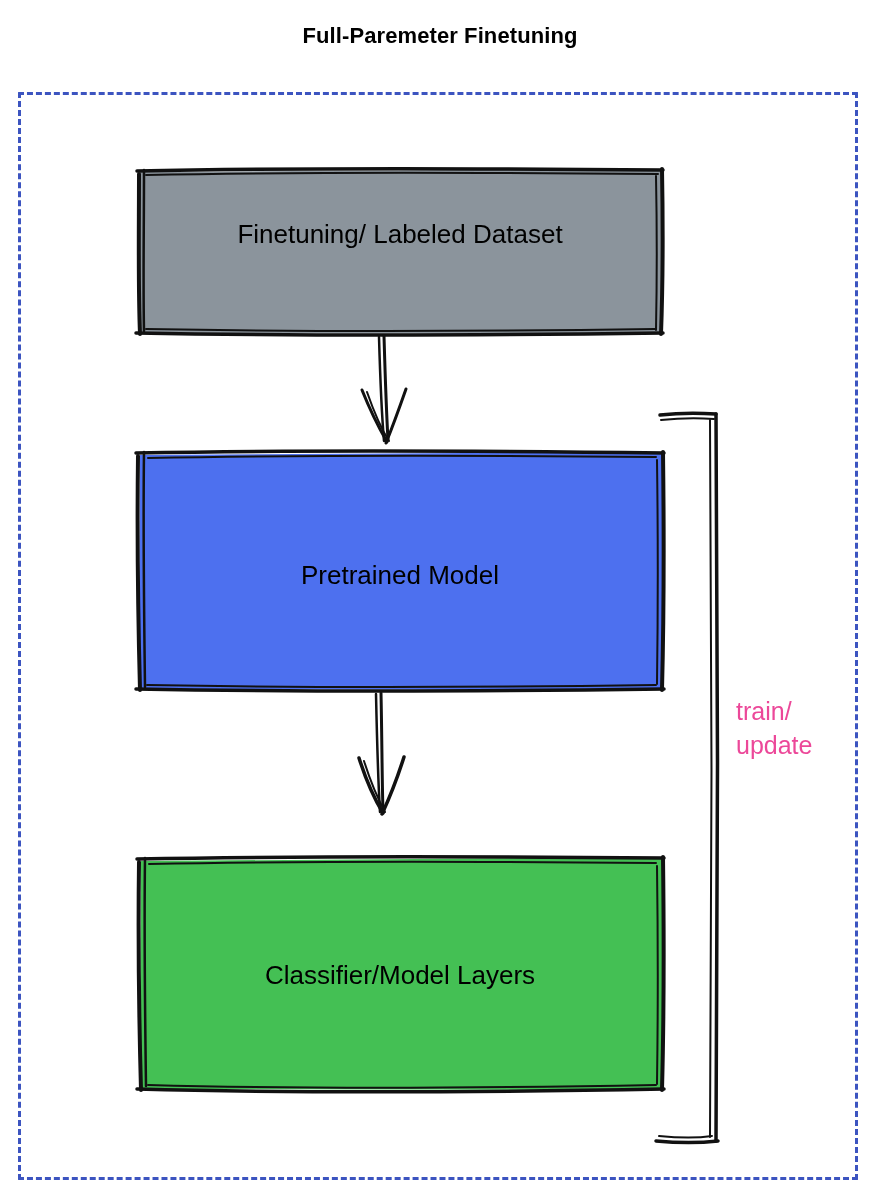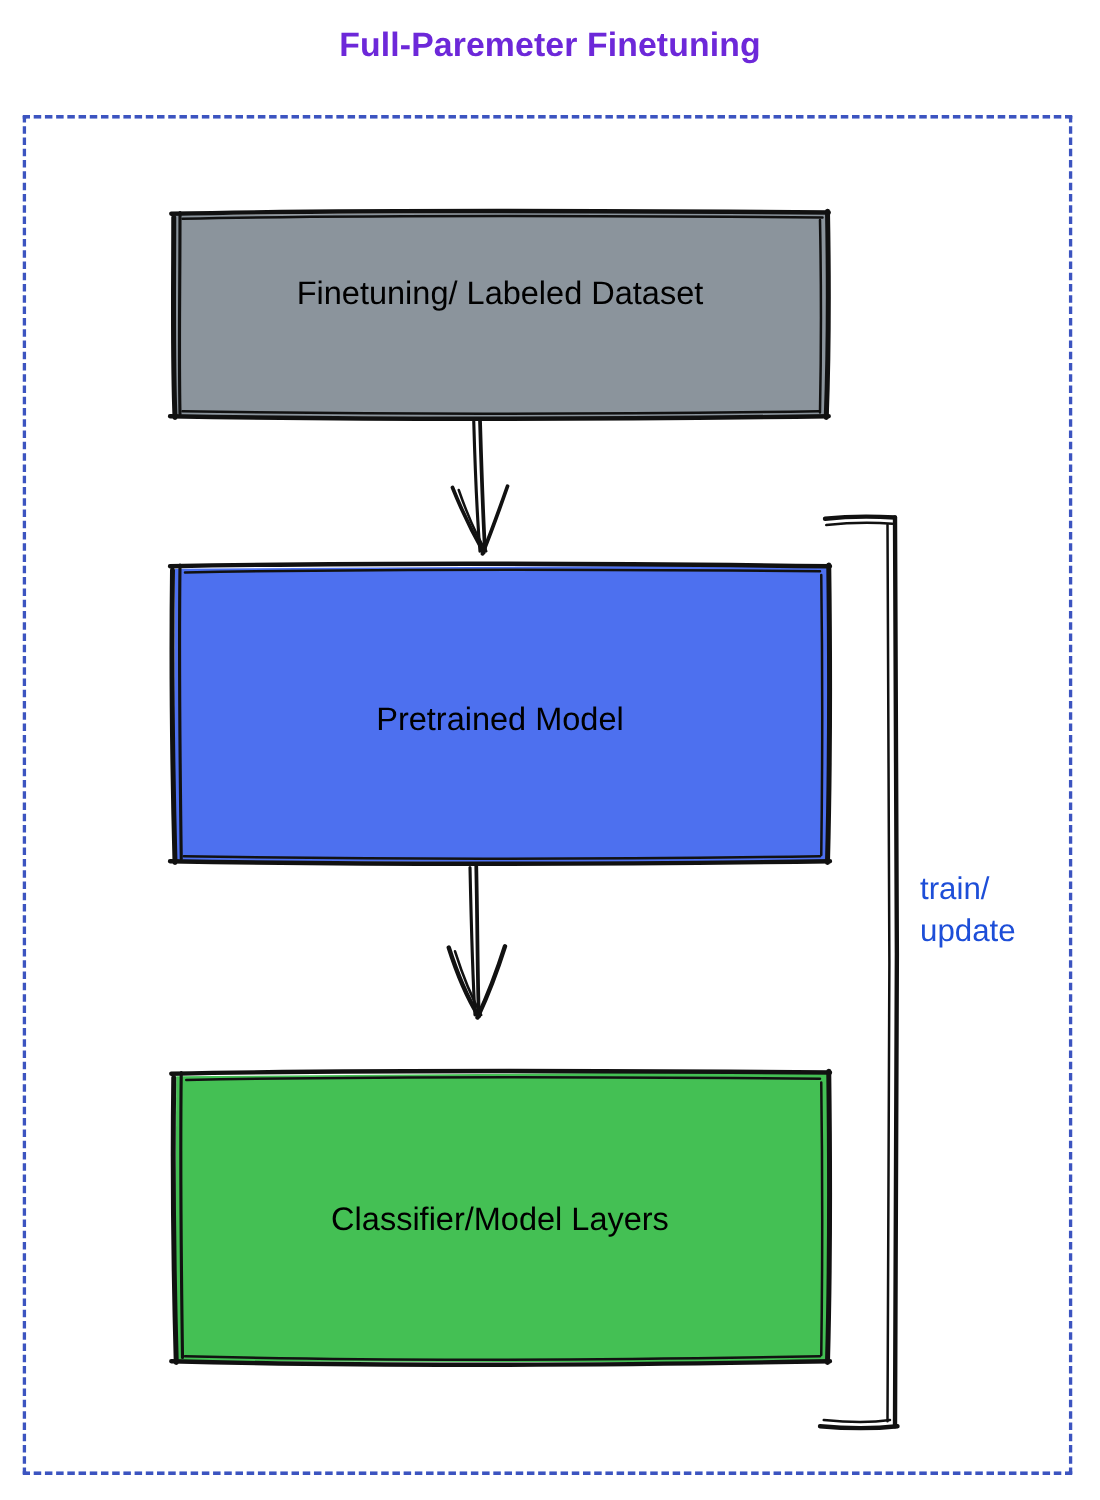--- a/index.html
+++ b/index.html
@@ -18,23 +18,23 @@
     overflow: hidden;
   }
 
   
   .diagram-title {
     position: absolute;
     left: 0;
     top: 20px;
     width: 880px;
     text-align: center;
-    font-size: 27px;
+    font-size: 22px;
     font-weight: 600;
-    color: #6d28d9;
+    color: #000000;
     letter-spacing: 0.1px;
     line-height: 32px;
     white-space: nowrap;
   }
 
   
   .dashed-frame {
     position: absolute;
     left: 18px;
     top: 92px;
@@ -72,21 +72,21 @@
 
   .node-dataset-label  { left: 140px; top: 198px; width: 520px; height: 72px; }
   .node-pretrained-label { left: 140px; top: 540px; width: 520px; height: 70px; }
   .node-classifier-label { left: 140px; top: 940px; width: 520px; height: 70px; }
 
   .loop-label {
     position: absolute;
     left: 736px;
     top: 694px;
     width: 120px;
-    color: #1d4ed8;
+    color: #ec4899;
     font-size: 25px;
     line-height: 34px;
     text-align: left;
     white-space: pre-line;
   }
 </style>
 </head>
 <body>
 
 <div id="canvas">

